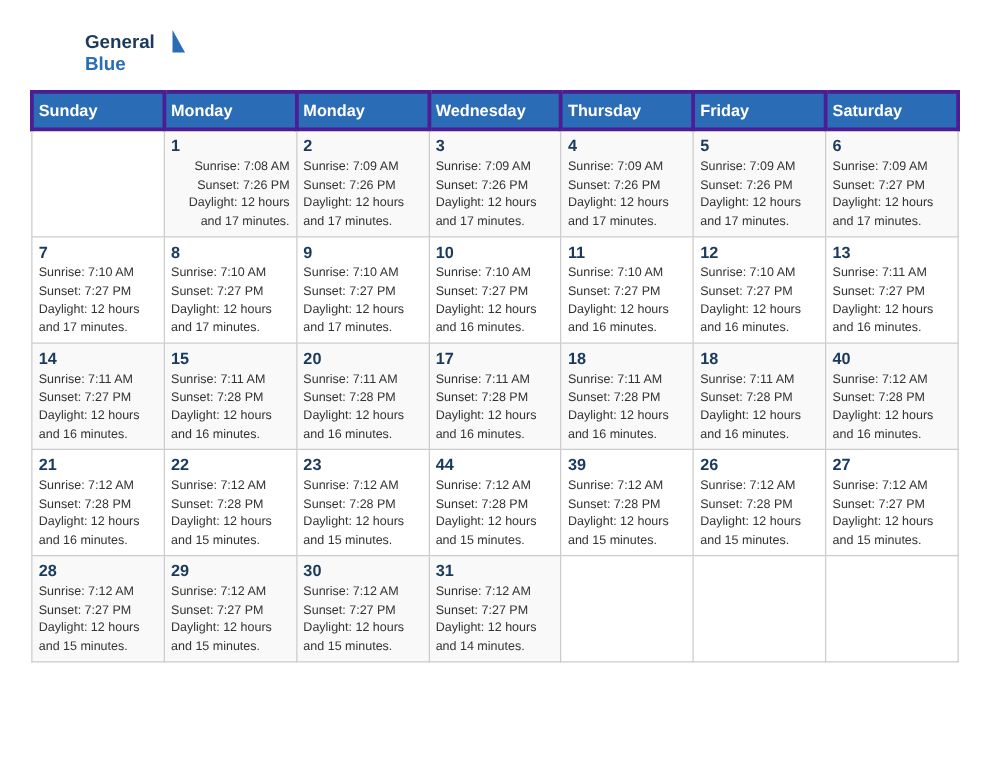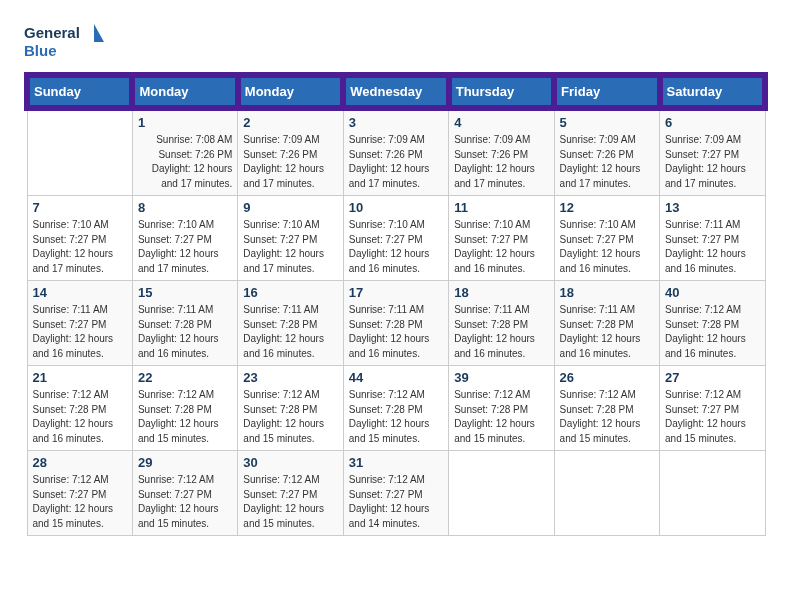--- a/index.html
+++ b/index.html
@@ -13,20 +13,21 @@
     .header {
       display: flex;
       justify-content: space-between;
       align-items: flex-start;
       margin-bottom: 8px;
     }
     .logo {
       display: flex;
       align-items: flex-start;
       gap: 4px;
+      margin-left: 44px;
     }
     .title-block {
       text-align: right;
     }
     .calendar-title {
       font-size: 38px;
       font-weight: bold;
       color: #1a3a5c;
       line-height: 1.1;
     }
@@ -39,21 +40,21 @@
       border-collapse: collapse;
       font-size: 11px;
     }
     thead th {
       background-color: #2a6cb5;
       color: #fff;
       padding: 6px 4px;
       text-align: left;
       font-size: 13px;
       font-weight: bold;
-      border: 6px solid #4c1d95;
+      border: 3px solid #4c1d95;
     }
     tbody td {
       border: 1px solid #ccc;
       vertical-align: top;
       padding: 4px 5px;
       width: 14.28%;
       min-height: 80px;
       background: #fff;
     }
     tbody tr:nth-child(odd) td {
@@ -210,21 +211,21 @@
 and 16 minutes.</div>
         </td>
         <td>
           <span class="day-num">15</span>
           <div class="day-info" style="white-space: pre-line;">Sunrise: 7:11 AM
 Sunset: 7:28 PM
 Daylight: 12 hours
 and 16 minutes.</div>
         </td>
         <td>
-          <span class="day-num">16</span>
+          <span class="day-num">20</span>
           <div class="day-info" style="white-space: pre-line;">Sunrise: 7:11 AM
 Sunset: 7:28 PM
 Daylight: 12 hours
 and 16 minutes.</div>
         </td>
         <td>
           <span class="day-num">17</span>
           <div class="day-info" style="white-space: pre-line;">Sunrise: 7:11 AM
 Sunset: 7:28 PM
 Daylight: 12 hours

